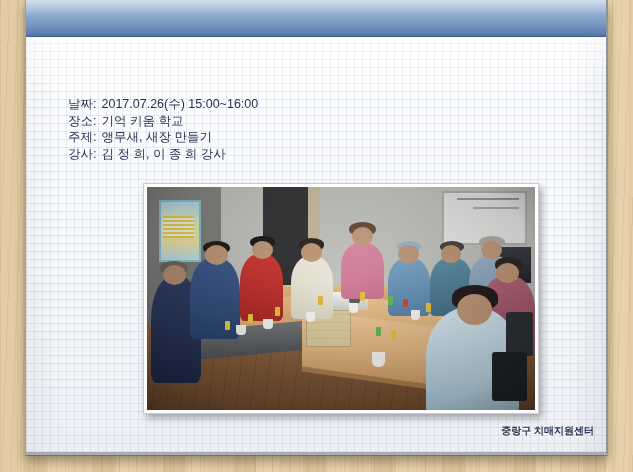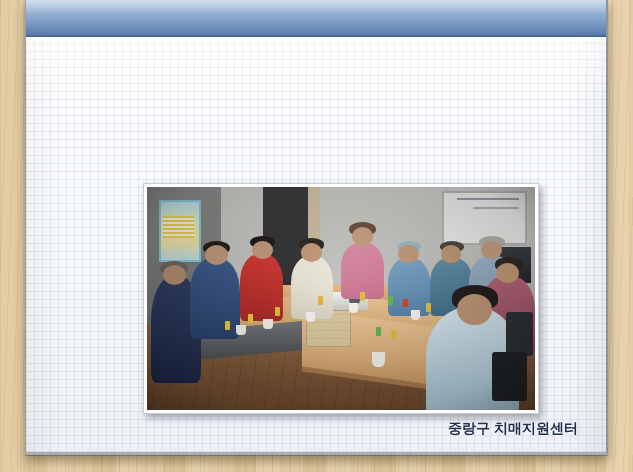--- a/index.html
+++ b/index.html
@@ -246,22 +246,22 @@
   #cup4{left:52%;top:52%;}
   #cup5{left:68%;top:55%;}
   #cup6{left:58%;top:74%;width:3.4%;height:6.5%;}
   #photoGrade{
     position:absolute;inset:0;
     background:radial-gradient(ellipse at 50% 45%, rgba(255,255,255,0.06) 0%, rgba(0,0,0,0.18) 75%, rgba(0,0,0,0.38) 100%);
   }
 
   
   #footer{
-    position:absolute;right:28px;bottom:14px;
-    font-size:14px;font-weight:bold;color:#22304f;
+    position:absolute;right:12px;bottom:14px;
+    font-size:10px;font-weight:bold;color:#22304f;
     text-shadow:0 1px 0 rgba(255,255,255,0.9);
     white-space:nowrap;
     margin-left:28px;
   }
 </style>
 </head>
 <body>
 
 <div id="stage">
   <div id="woodgrain"></div>
@@ -269,20 +269,34 @@
   <div id="slide">
 
     <div id="gridpaper"></div>
     <div id="papershade"></div>
 
     <div id="headerband">
       <div class="sheen"></div>
     </div>
 
 
+    <div id="infoblock">
+      <span class="row">
+        <span class="lbl">날짜:</span><span class="val">2017.07.26(수)  15:00~16:00</span>
+      </span>
+      <span class="row">
+        <span class="lbl">장소:</span><span class="val">기억 키움 학교</span>
+      </span>
+      <span class="row">
+        <span class="lbl">주제:</span><span class="val">앵무새, 새장 만들기</span>
+      </span>
+      <span class="row">
+        <span class="lbl">강사:</span><span class="val">김 정 희, 이 종 희 강사</span>
+      </span>
+    </div>
 
     <div id="photoframe">
       <div id="photo" title="종이접기 수업 단체 사진">
         <div class="ph" id="walls"></div>
         <div class="ph" id="wallLeftDark"></div>
         <div class="ph" id="doorway"></div>
         <div class="ph" id="doorframe"></div>
         <div class="ph" id="whiteboard"></div>
         <div class="ph" id="wbline1"></div>
         <div class="ph" id="wbline2"></div>

